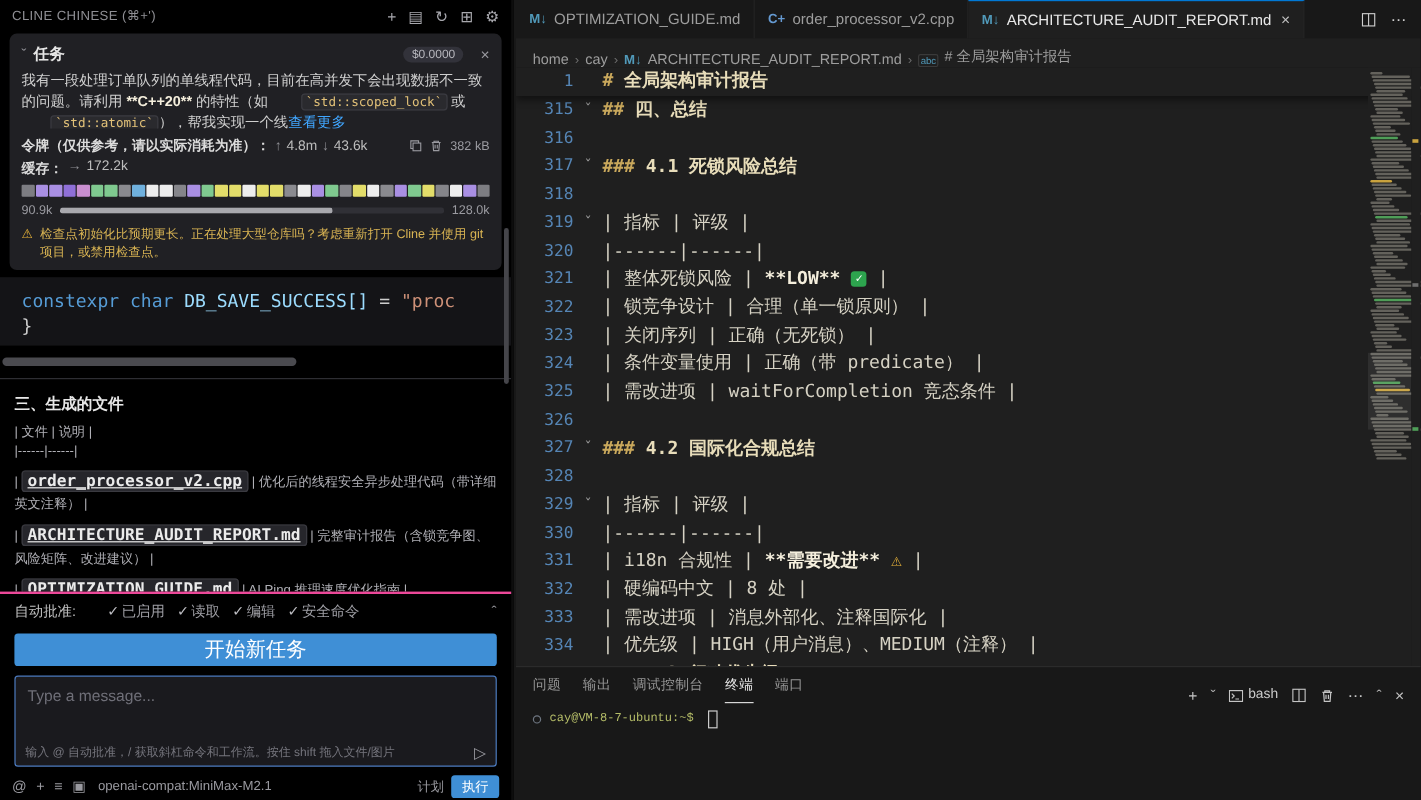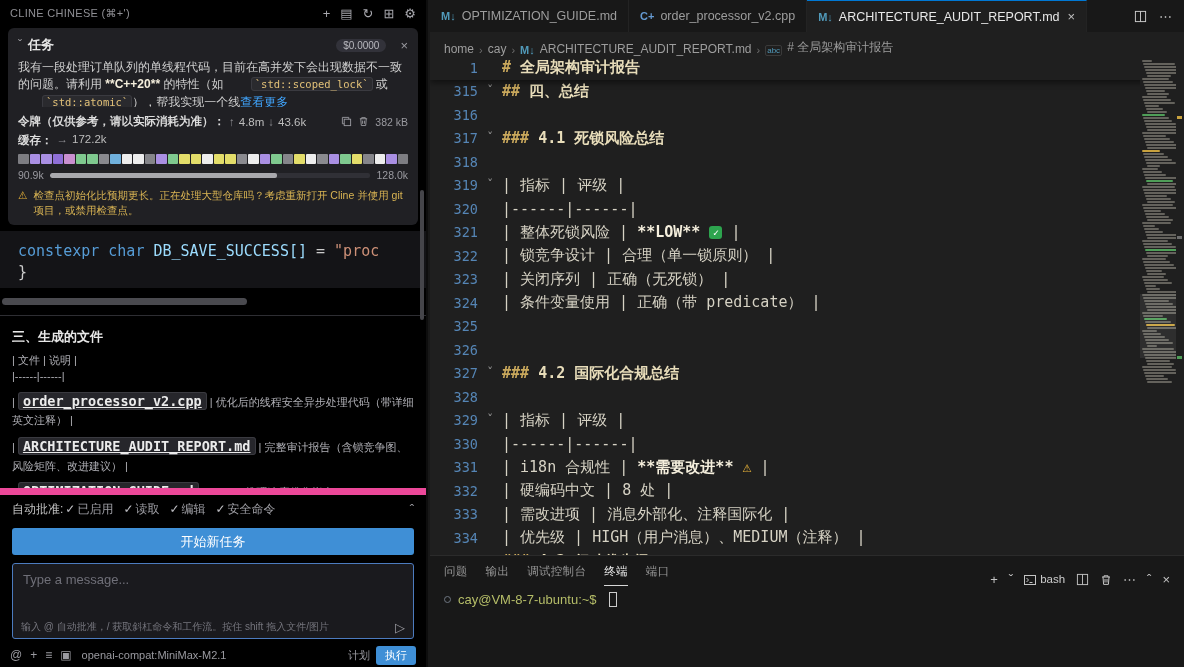--- a/index.html
+++ b/index.html
@@ -42,25 +42,25 @@
   .sg-id{color:#9cdcfe;}
   .sg-str{color:#ce9178;}
   .h-scroll{height:7px;margin:10px 2px 2px;}
   .h-thumb{width:58%;height:7px;background:#4a4a4f;border-radius:4px;}
   .sect-hr{border:none;border-top:1px solid #2e2e33;margin:10px 0 0;}
   .sect{padding:8px 12px 0;}
   .sect-title{font-size:13px;font-weight:bold;color:#e8e8e8;margin:4px 0 6px;}
   .tbl-line{font-size:11px;color:#b0b0b6;line-height:1.5;}
   .file-row{font-size:11px;color:#b0b0b6;margin-top:6px;line-height:1.6;}
   .sg-file{font-family:"DejaVu Sans Mono",monospace;font-size:13.5px;font-weight:bold;color:#ebebeb;text-decoration:underline;background:#26262b;border:1px solid #3a3a40;border-radius:3px;padding:0 4px;cursor:pointer;}
-  .approve-row{flex:none;border-top:7px solid #ec4899;display:flex;align-items:center;gap:2px;padding:6px 12px;font-size:12px;color:#c0c0c0;}
+  .approve-row{flex:none;border-top:2px solid #ec4899;display:flex;align-items:center;gap:26px;padding:6px 12px;font-size:12px;color:#c0c0c0;}
   .appr-item{color:#9f9fa5;white-space:nowrap;}
   .appr-item .chk{color:#bdbdc2;margin-right:2px;}
   .approve-chevron{margin-left:auto;color:#9f9fa5;font-size:13px;cursor:pointer;}
-  .new-task-btn{flex:none;margin:4px 12px 0;height:27px;background:#3f8fd6;color:#ffffff;font-size:13px;border:none;border-radius:3px;cursor:pointer;font-family:Liberation Mono, monospace;}
+  .new-task-btn{flex:none;margin:4px 12px 0;height:27px;background:#3f8fd6;color:#ffffff;font-size:17px;border:none;border-radius:3px;cursor:pointer;font-family:Liberation Mono, monospace;}
   .input-box{flex:none;margin:8px 12px 4px;border:1px solid #4c7bbf;border-radius:3px;background:#1a1a1e;position:relative;height:76px;padding:6px 8px 20px;}
   .input-box textarea{width:100%;height:100%;background:transparent;border:none;outline:none;resize:none;color:#cccccc;font-size:13px;font-family:inherit;}
   .input-box textarea::placeholder{color:#6f6f78;}
   .input-hint{position:absolute;left:8px;bottom:4px;right:26px;font-size:10px;color:#74747c;white-space:nowrap;overflow:hidden;}
   .send-icon{position:absolute;right:8px;bottom:3px;color:#9a9aa0;font-size:13px;cursor:pointer;}
   .cl-footer{flex:none;height:24px;display:flex;align-items:center;gap:8px;padding:0 10px;font-size:11px;color:#9a9aa0;}
   .cl-footer .ficon{font-size:12px;cursor:pointer;}
   .model-label{margin-left:2px;white-space:nowrap;overflow:hidden;max-width:170px;}
   .mode-toggle{margin-left:auto;display:flex;align-items:center;gap:6px;}
   .mode-plan{color:#9a9aa0;cursor:pointer;}
@@ -93,21 +93,21 @@
   .overview-ruler{position:absolute;top:0;right:0;width:8px;bottom:0;background:#1f1f1f;z-index:4;}
   .ov-mark{position:absolute;left:1px;width:5px;height:3px;}
   
   .panel{flex:none;height:112px;background:#181818;border-top:1px solid #2b2b2b;display:flex;flex-direction:column;}
   .panel-tabs{height:30px;display:flex;align-items:flex-end;padding:0 14px;flex:none;}
   .ptab{margin-right:18px;font-size:11.5px;color:#969696;height:30px;line-height:30px;cursor:pointer;letter-spacing:.3px;}
   .ptab.active{color:#e6e6e6;border-bottom:1px solid #d7d7d7;}
   .panel-actions{margin-left:auto;display:flex;align-items:center;gap:11px;color:#c4c4c4;font-size:13px;}
   .panel-actions .pa{cursor:pointer;line-height:1;display:flex;align-items:center;gap:4px;}
   .term-name{font-size:11.5px;color:#cccccc;}
-  .terminal{flex:1;padding:6px 0 0 14px;font-family:Liberation Sans, sans-serif;font-size:13px;color:#cccccc;}
+  .terminal{flex:1;padding:6px 0 0 14px;font-family:Liberation Mono, monospace;font-size:10px;color:#cccccc;}
   .prompt-line{display:flex;align-items:center;gap:7px;}
   .cmd-dec{width:7px;height:7px;border:1px solid #6e7681;border-radius:50%;flex:none;}
   .prompt-text{color:#b5bd68;}
   .term-cursor{display:inline-block;width:8px;height:15px;border:1px solid #cccccc;margin-left:5px;vertical-align:-2px;}
   svg.mini{display:block;}
 </style>
 </head>
 <body>
 
 <div class="app">
@@ -303,21 +303,21 @@
           <div class="eline"><span class="lnum">315</span><span class="lfold">ˇ</span><span class="lcode"><span class="sg-hash">## </span><span class="sg-h">四、总结</span></span></div>
           <div class="eline"><span class="lnum">316</span><span class="lfold"></span><span class="lcode"></span></div>
           <div class="eline"><span class="lnum">317</span><span class="lfold">ˇ</span><span class="lcode"><span class="sg-hash">### </span><span class="sg-h">4.1 死锁风险总结</span></span></div>
           <div class="eline"><span class="lnum">318</span><span class="lfold"></span><span class="lcode"></span></div>
           <div class="eline"><span class="lnum">319</span><span class="lfold">ˇ</span><span class="lcode"><span class="sg-t">| 指标 | 评级 |</span></span></div>
           <div class="eline"><span class="lnum">320</span><span class="lfold"></span><span class="lcode"><span class="sg-t">|------|------|</span></span></div>
           <div class="eline"><span class="lnum">321</span><span class="lfold"></span><span class="lcode"><span class="sg-t">| 整体死锁风险 | </span><span class="sg-b">**LOW**</span><span class="sg-t"> </span><span class="ic-check"></span><span class="sg-t"> |</span></span></div>
           <div class="eline"><span class="lnum">322</span><span class="lfold"></span><span class="lcode"><span class="sg-t">| 锁竞争设计 | 合理（单一锁原则） |</span></span></div>
           <div class="eline"><span class="lnum">323</span><span class="lfold"></span><span class="lcode"><span class="sg-t">| 关闭序列 | 正确（无死锁） |</span></span></div>
           <div class="eline"><span class="lnum">324</span><span class="lfold"></span><span class="lcode"><span class="sg-t">| 条件变量使用 | 正确（带 predicate） |</span></span></div>
-          <div class="eline"><span class="lnum">325</span><span class="lfold"></span></div>
+          <div class="eline"><span class="lnum">325</span><span class="lfold"></span><span class="lcode"><span class="sg-t">| 需改进项 | waitForCompletion 竞态条件 |</span></span></div>
           <div class="eline"><span class="lnum">326</span><span class="lfold"></span><span class="lcode"></span></div>
           <div class="eline"><span class="lnum">327</span><span class="lfold">ˇ</span><span class="lcode"><span class="sg-hash">### </span><span class="sg-h">4.2 国际化合规总结</span></span></div>
           <div class="eline"><span class="lnum">328</span><span class="lfold"></span><span class="lcode"></span></div>
           <div class="eline"><span class="lnum">329</span><span class="lfold">ˇ</span><span class="lcode"><span class="sg-t">| 指标 | 评级 |</span></span></div>
           <div class="eline"><span class="lnum">330</span><span class="lfold"></span><span class="lcode"><span class="sg-t">|------|------|</span></span></div>
           <div class="eline"><span class="lnum">331</span><span class="lfold"></span><span class="lcode"><span class="sg-t">| i18n 合规性 | </span><span class="sg-b">**需要改进**</span><span class="sg-t"> </span><span class="ic-warn"></span><span class="sg-t"> |</span></span></div>
           <div class="eline"><span class="lnum">332</span><span class="lfold"></span><span class="lcode"><span class="sg-t">| 硬编码中文 | 8 处 |</span></span></div>
           <div class="eline"><span class="lnum">333</span><span class="lfold"></span><span class="lcode"><span class="sg-t">| 需改进项 | 消息外部化、注释国际化 |</span></span></div>
           <div class="eline"><span class="lnum">334</span><span class="lfold"></span><span class="lcode"><span class="sg-t">| 优先级 | HIGH（用户消息）、MEDIUM（注释） |</span></span></div>
           <div class="eline"><span class="lnum">335</span><span class="lfold"></span><span class="lcode"><span class="sg-hash">### </span><span class="sg-h">4.3 行动优先级</span></span></div>

